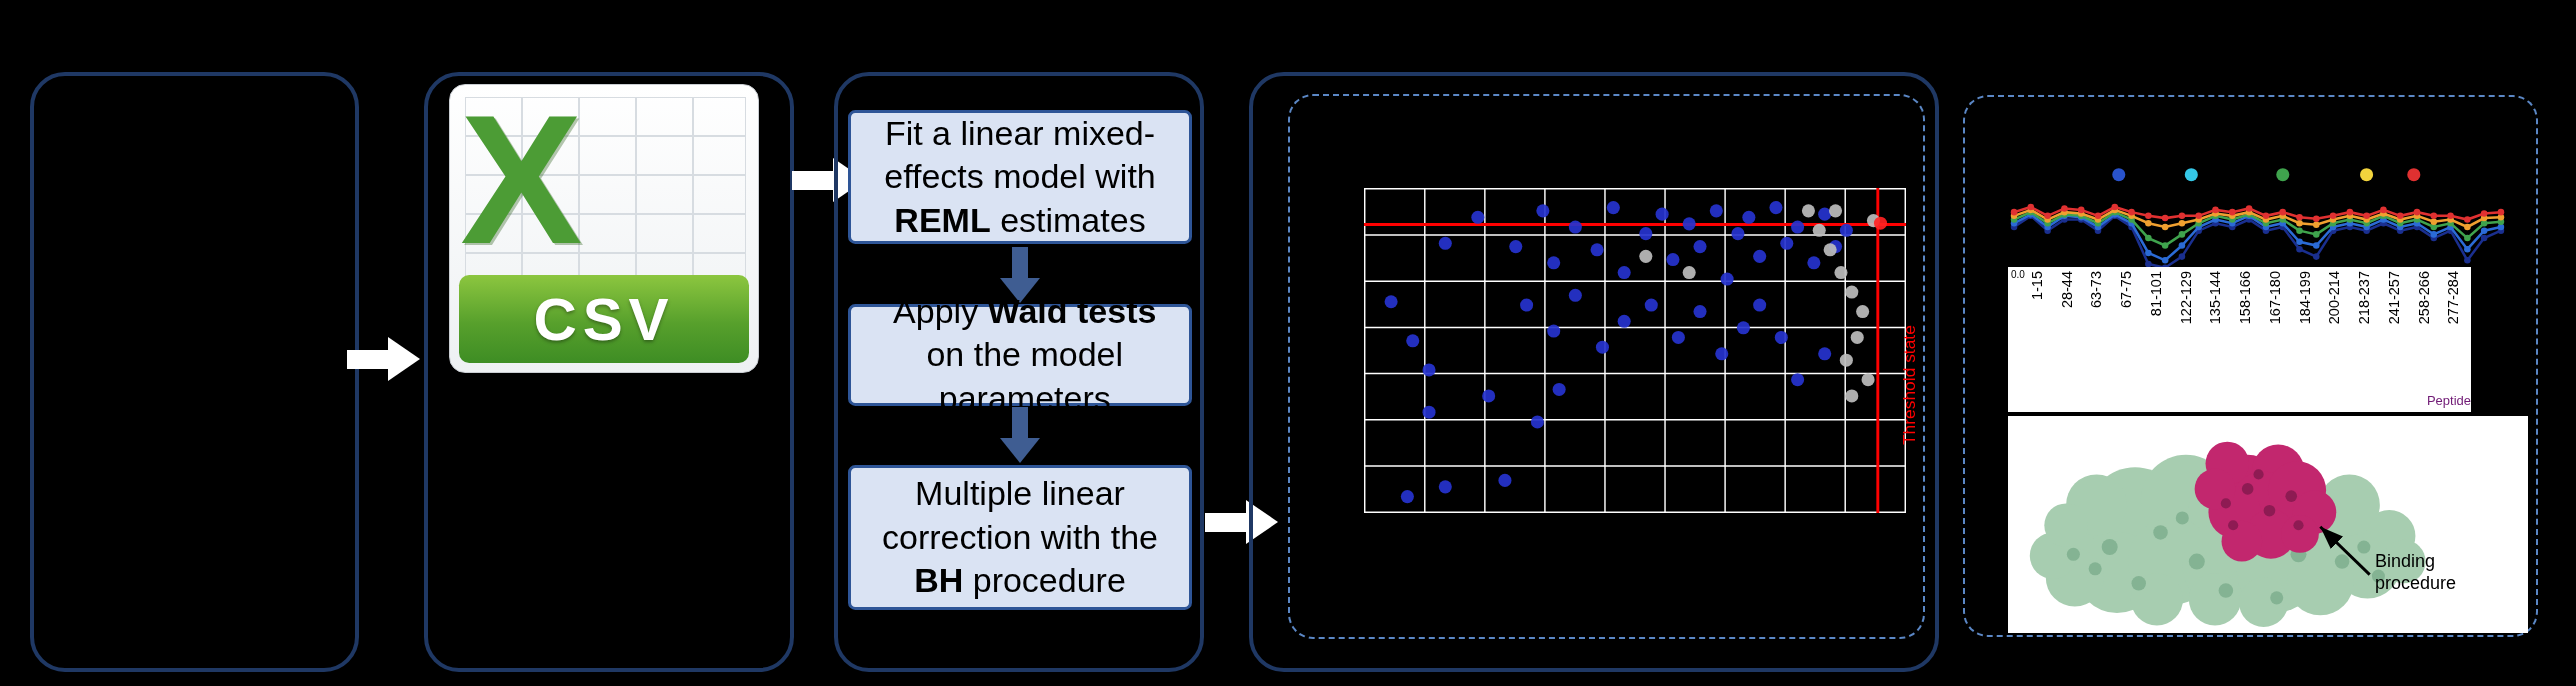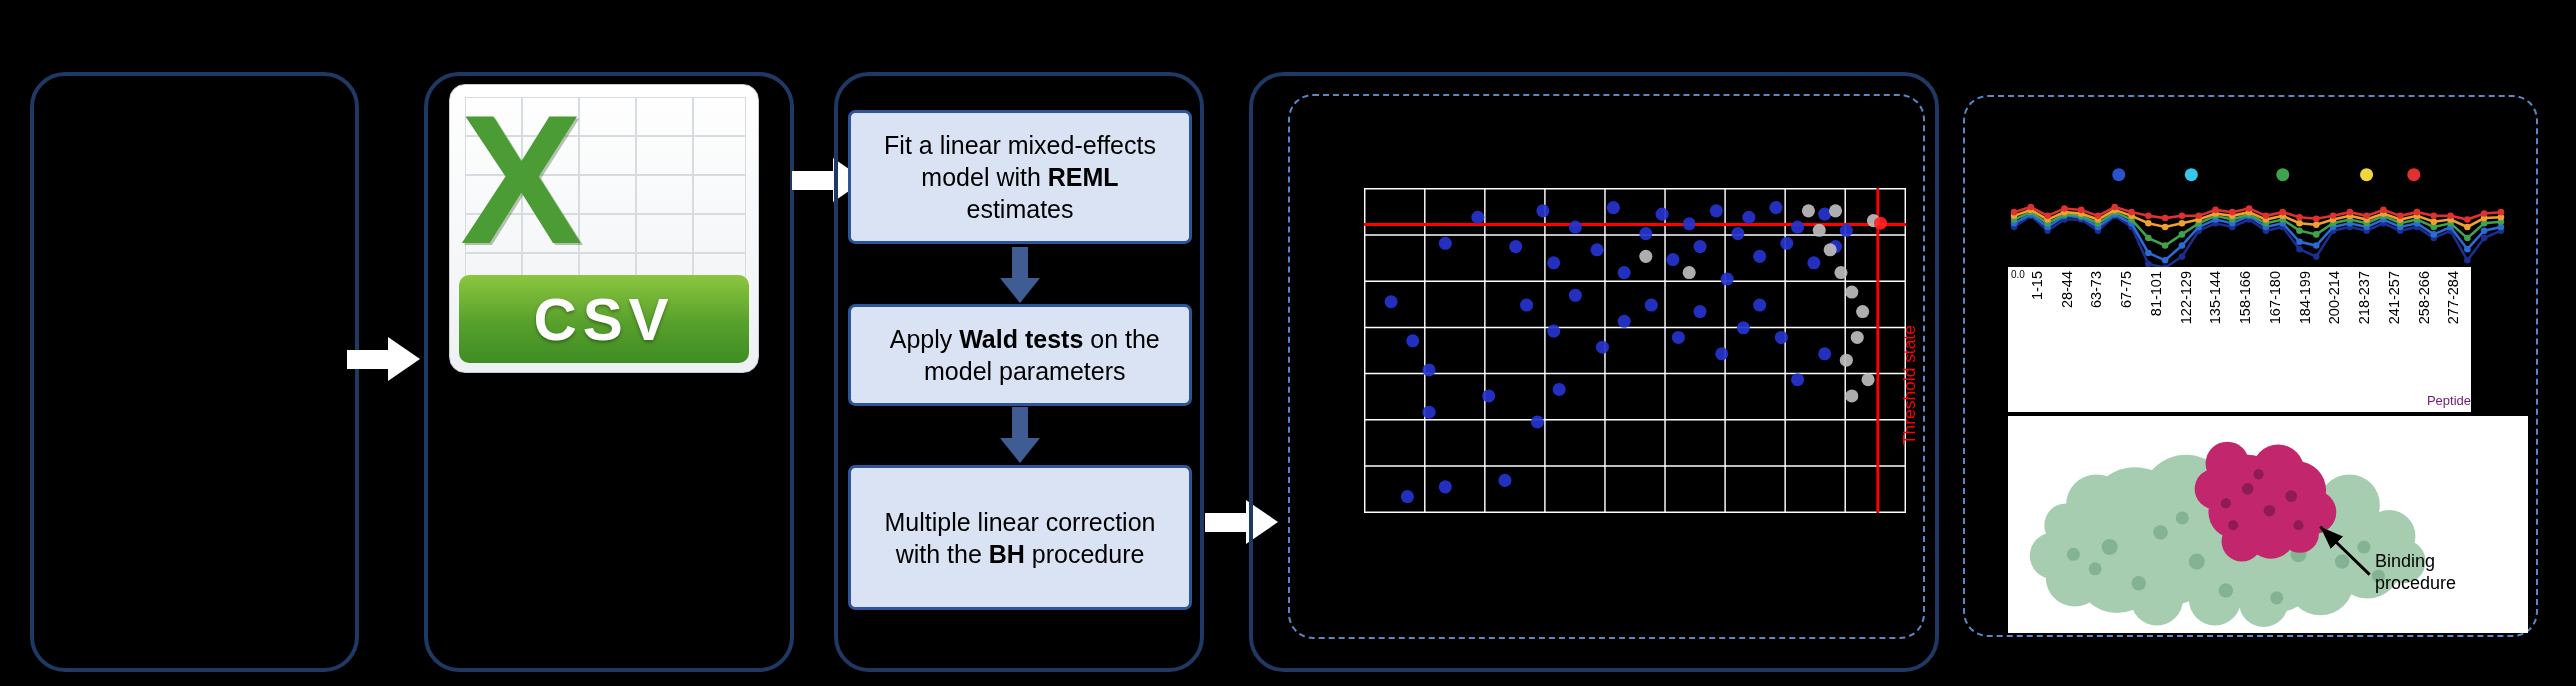--- a/index.html
+++ b/index.html
@@ -7,21 +7,21 @@
   body{background:#000;font-family:"Liberation Sans",sans-serif;position:relative;overflow:hidden;color:#fff}
   .figure{position:absolute;inset:0}
   .panel{position:absolute;border:4.4px solid #1F3864;border-radius:35px}
   .dashed{position:absolute;border:2.9px dashed #5B87C5;border-radius:25px}
   .harrow{position:absolute;display:flex;align-items:center}
   .harrow .shaft{width:41px;height:19px;background:#fff}
   .harrow .head{width:0;height:0;border-top:22px solid transparent;border-bottom:22px solid transparent;border-left:32px solid #fff}
   .varrow{position:absolute;display:flex;flex-direction:column;align-items:center;width:41px}
   .varrow .shaft{width:16px;height:30.5px;background:#3F5D92}
   .varrow .head{width:0;height:0;border-left:20.4px solid transparent;border-right:20.4px solid transparent;border-top:25px solid #3F5D92}
-  .stepbox{position:absolute;background:#DAE3F3;border:3.6px solid #2E5597;border-radius:7.3px;display:flex;align-items:center;justify-content:center;text-align:center;font-size:25px;line-height:1.28;color:#000;padding:5.8px 14.5px}
+  .stepbox{position:absolute;background:#DAE3F3;border:3.6px solid #2E5597;border-radius:7.3px;display:flex;align-items:center;justify-content:center;text-align:center;font-size:34px;line-height:1.28;color:#000;padding:5.8px 14.5px}
   .csv{position:absolute;width:310px;height:289px;background:linear-gradient(#ffffff,#eef1f3);border:1.5px solid #c9cdd2;border-radius:16px;box-shadow:0 7.3px 16px rgba(0,0,0,.55)}
   .csv-grid{position:absolute;left:14.5px;top:11.6px;right:11.6px;bottom:87px;border:1.5px solid #d7dce1;background-image:repeating-linear-gradient(to right,transparent 0 55px,#d7dce1 55px 57px),repeating-linear-gradient(to bottom,transparent 0 37px,#d7dce1 37px 39px)}
   .csv-x{position:absolute;left:10.2px;top:-5.8px;font-size:183px;font-weight:bold;color:#4C9C35;text-shadow:2.2px 2.2px 0 rgba(42,94,26,.35);line-height:1.1}
   .csv-banner{position:absolute;left:8.7px;right:8.7px;bottom:8.7px;height:88px;border-radius:10.2px;background:linear-gradient(#8CC63F,#57A02C 55%,#3E8D24);display:flex;align-items:center;justify-content:center}
   .csv-banner span{color:#fff;font-weight:bold;font-size:60px;letter-spacing:5.8px;text-shadow:0 2.2px 3.6px rgba(0,0,0,.35)}
   svg.abs{position:absolute}
   .plot-title{position:absolute;color:#FF0000;font-size:19.6px;text-align:center}
   .side-label{position:absolute;color:#FF0000;font-size:17.4px;transform:rotate(-90deg);transform-origin:0 0;white-space:nowrap}
   .white-panel{position:absolute;background:#fff}
   .tick00{position:absolute;left:2.9px;top:1.5px;font-size:10px;color:#000}

